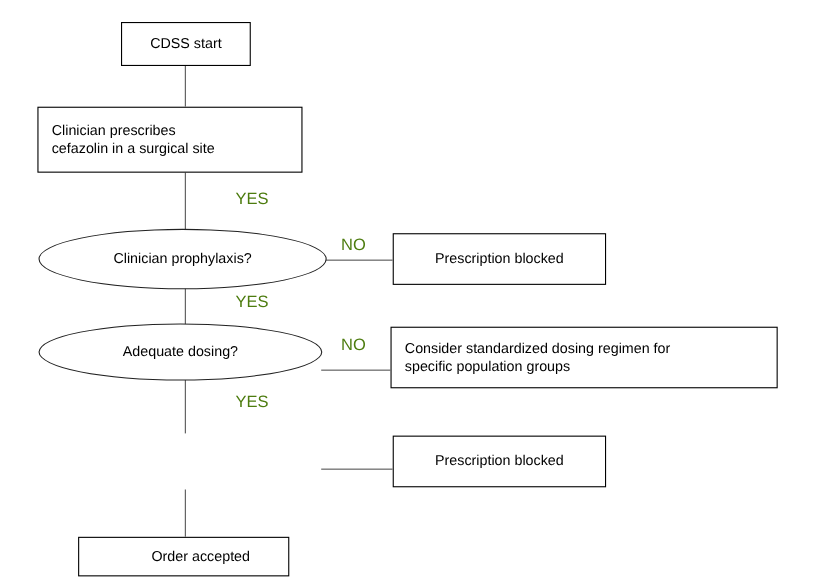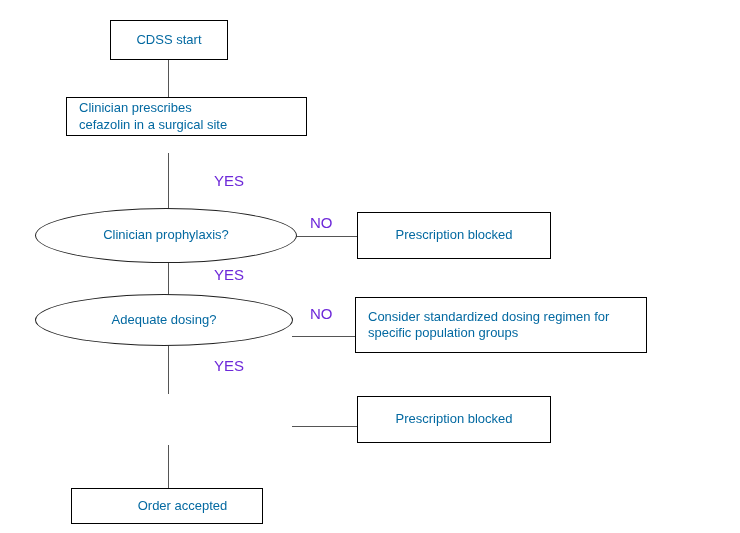--- a/index.html
+++ b/index.html
@@ -29,40 +29,40 @@
   .node.rect { border-radius: 0; }
   .node.ellipse {
     border-radius: 50%;
     border-color: #222222;
     justify-content: center;
   }
   .node .label {
     width: 100%;
     font-size: 13px;
     line-height: 1.25;
-    color: #0369a1;
+    color: #000000;
     white-space: pre-line;
   }
   .align-center .label { text-align: center; }
   .align-left .label { text-align: left; padding-left: 12px; }
 
   
   .conn {
     position: absolute;
     background: #555555;
     z-index: 1;
   }
   .conn.v { width: 1px; }
   .conn.h { height: 1px; }
 
   
   .edge-label {
     position: absolute;
     font-size: 15px;
-    color: #6d28d9;
+    color: #4d7c0f;
     white-space: nowrap;
     z-index: 3;
   }
 </style>
 </head>
 <body>
 
 <div id="canvas">
 
   <div class="conn v" style="left:168px; top:60px; height:37px;"></div>
@@ -78,38 +78,38 @@
   <div class="conn v" style="left:168px; top:341px; height:53px;"></div>
 
   <div class="conn h" style="left:292px; top:426px; width:65px;"></div>
 
   <div class="conn v" style="left:168px; top:445px; height:43px;"></div>
 
   <div class="node rect align-center" style="left:110px; top:20px; width:118px; height:40px;">
     <span class="label">CDSS start</span>
   </div>
 
-  <div class="node rect align-left" style="left:66px; top:97px; width:241px; height:39px;">
+  <div class="node rect align-left" style="left:34px; top:97px; width:241px; height:60px;">
     <span class="label">Clinician prescribes
 cefazolin in a surgical site</span>
   </div>
 
   <div class="node ellipse align-center" style="left:35px; top:208px; width:262px; height:55px;">
     <span class="label">Clinician prophylaxis?</span>
   </div>
 
   <div class="node rect align-center" style="left:357px; top:212px; width:194px; height:47px;">
     <span class="label">Prescription blocked</span>
   </div>
 
   <div class="node ellipse align-center" style="left:35px; top:294px; width:258px; height:52px;align-items:center;">
     <span class="label">Adequate dosing?</span>
   </div>
 
-  <div class="node rect align-left" style="left:355px; top:297px; width:292px; height:56px;">
+  <div class="node rect align-left" style="left:355px; top:297px; width:352px; height:56px;">
     <span class="label">Consider standardized dosing regimen for
 specific population groups</span>
   </div>
 
 
   <div class="node rect align-center" style="left:357px; top:396px; width:194px; height:47px;">
     <span class="label">Prescription blocked</span>
   </div>
 
   <div class="node rect align-center" style="left:71px; top:488px; width:192px; height:36px;padding-left:31px;">

